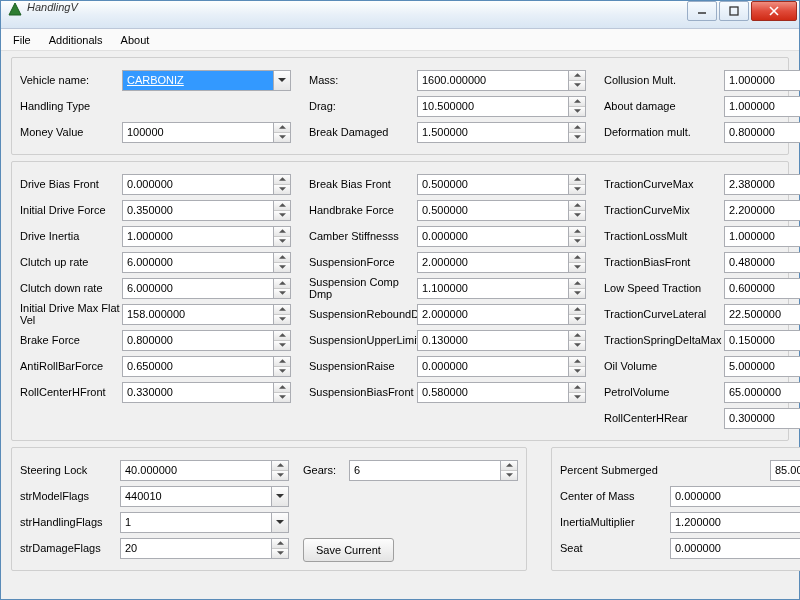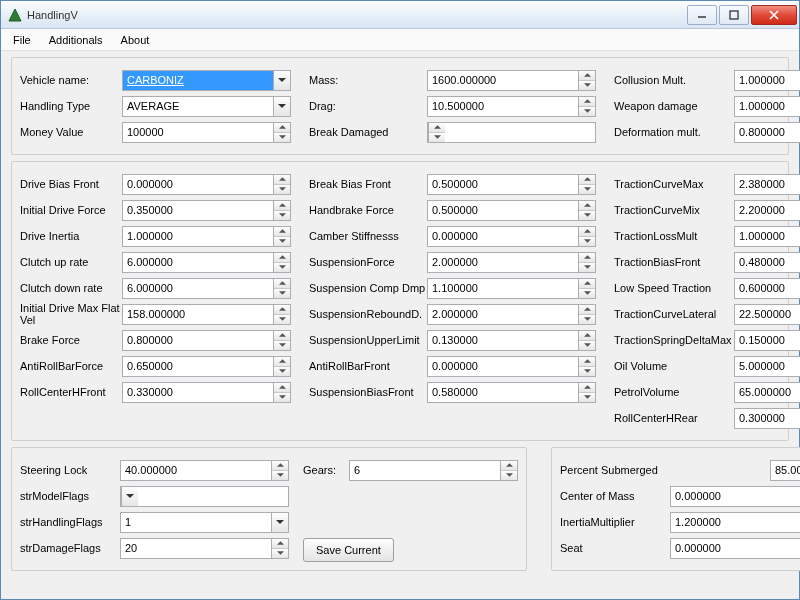--- a/index.html
+++ b/index.html
@@ -1,35 +1,35 @@
 <!DOCTYPE html>
 <html><head>
 <meta charset="utf-8">
 <style>
 * { box-sizing: border-box; font-family: "Segoe UI", Tahoma, sans-serif; font-size: 11px; }
 body { margin: 0; padding: 0; background: #fff; }
 .window { width: 800px; height: 600px; border: 1px solid #5a8bb8; background: #f0f0f0; }
-.titlebar { height: 28px; background: linear-gradient(#fdfefe,#e8f0f8,#d9e6f3); display: flex; align-items: center; padding: 0 2px 0 6px; border-bottom: 1px solid #bcc7d8; }
+.titlebar { height: 28px; background: linear-gradient(#fdfefe,#e8f0f8,#d9e6f3); display: flex; padding: 0 2px 0 6px; border-bottom: 1px solid #bcc7d8; font-style: italic; }
 .titlebar .ticon { width: 16px; height: 16px; margin-right: 4px; display:flex; align-items:center; justify-content:center; }
 .titlebar .ttitle { flex: 1; color: #333; }
 .tbtns { display: flex; gap: 0; }
 .tbtn { width: 30px; height: 20px; border: 1px solid #9aaec7; border-radius: 2px; margin-left: 2px; display:flex; align-items:center; justify-content:center; background: linear-gradient(#f7fbff,#dfeaf6); cursor:pointer; }
 .tbtn.close { width: 46px; background: linear-gradient(#f08e80,#e04b3a,#cf2a15); border-color:#a02b1e; color:#fff; }
 .menubar { height: 22px; background: #fafafa; display:flex; align-items:center; padding: 0 12px; gap: 18px; border-bottom: 1px solid #e0e0e0; }
 .menubar span { cursor:pointer; }
 .client { padding: 6px 10px 8px 10px; }
 .group { border: 1px solid #cfcfcf; border-radius: 2px; padding: 8px 8px; background: #f0f0f0; margin-bottom: 6px; }
 .cols { display:flex; gap: 18px; }
 .col { flex:1; }
 .bottomcols { display:flex; gap:24px; }
 .bottomcols .group:nth-child(1){ flex: 0 0 400px; }
 .bottomcols .group:nth-child(2){ flex: 1; }
 .field { display:flex; align-items:center; margin: 2px 0; height: 24px; }
 .field label { width: 102px; }
-.col.mid .field label { width: 118px; }
+.col.mid .field label { width: 108px; }
 .col.right .field label { width: 120px; }
 .bottom .field label { width: 100px; }
 .bottom2 .field label { width: 110px; }
 .spin { display:flex; border:1px solid #abadb3; background:#fff; height: 21px; flex:1; }
 .spin input { border:0; outline:0; flex:1; padding: 8px 4px; font-size:11px; }
 .sbtns { width: 17px; display:flex; flex-direction:column; border-left:1px solid #abadb3; }
 .sb { flex:1; display:flex; align-items:center; justify-content:center; background: linear-gradient(#fdfdfd,#e6e6e6); cursor:pointer; }
 .sb:first-child { border-bottom:1px solid #c9c9c9; }
 .sb svg { width:7px; height:4px; }
 .combo { display:flex; border:1px solid #abadb3; background:#fff; height:21px; flex:1; }
@@ -87,28 +87,20 @@
                 <input value="CARBONIZ" style="">
                 <div class="cbtn">
                   <svg viewBox="0 0 8 4" width="8" height="4">
                     <polygon points="0,0 8,0 4,4" fill="#333"></polygon>
                   </svg>
                 </div>
               </div>
             </div>
           <div class="field">
               <label>Handling Type</label>
-              <div class="combo">
-                <input value="AVERAGE" style="">
-                <div class="cbtn">
-                  <svg viewBox="0 0 8 4" width="8" height="4">
-                    <polygon points="0,0 8,0 4,4" fill="#333"></polygon>
-                  </svg>
-                </div>
-              </div>
             </div>
           <div class="field">
               <label>Money Value</label>
               <div class="spin">
                 <input value="100000" style="">
                 <div class="sbtns">
                   <div class="sb">
                     <svg viewBox="0 0 8 4">
                       <polygon points="4,0 8,4 0,4" fill="#555"></polygon>
                     </svg>
@@ -155,20 +147,21 @@
                     <svg viewBox="0 0 8 4">
                       <polygon points="0,0 8,0 4,4" fill="#555"></polygon>
                     </svg>
                   </div>
                 </div>
               </div>
             </div>
           <div class="field">
               <label>Break Damaged</label>
               <div class="spin">
+                <input value="1.500000" style="">
                 <div class="sbtns">
                   <div class="sb">
                     <svg viewBox="0 0 8 4">
                       <polygon points="4,0 8,4 0,4" fill="#555"></polygon>
                     </svg>
                   </div>
                   <div class="sb">
                     <svg viewBox="0 0 8 4">
                       <polygon points="0,0 8,0 4,4" fill="#555"></polygon>
                     </svg>
@@ -178,21 +171,21 @@
             </div>
         </div>
         <div class="col right">
           <div class="field">
               <label>Collusion Mult.</label>
               <div class="spin">
                 <input value="1.000000" style="">
               </div>
             </div>
           <div class="field">
-              <label>Weapon damage</label>
+              <label>About damage</label>
               <div class="spin">
                 <input value="1.000000" style="">
               </div>
             </div>
           <div class="field">
               <label>Deformation mult.</label>
               <div class="spin">
                 <input value="0.800000" style="">
               </div>
             </div>
@@ -487,21 +480,21 @@
                   </div>
                   <div class="sb">
                     <svg viewBox="0 0 8 4">
                       <polygon points="0,0 8,0 4,4" fill="#555"></polygon>
                     </svg>
                   </div>
                 </div>
               </div>
             </div>
             <div class="field">
-              <label>AntiRollBarFront</label>
+              <label>SuspensionRaise</label>
               <div class="spin">
                 <input value="0.000000" style="">
                 <div class="sbtns">
                   <div class="sb">
                     <svg viewBox="0 0 8 4">
                       <polygon points="4,0 8,4 0,4" fill="#555"></polygon>
                     </svg>
                   </div>
                   <div class="sb">
                     <svg viewBox="0 0 8 4">
@@ -613,20 +606,21 @@
                       <svg viewBox="0 0 8 4">
                         <polygon points="0,0 8,0 4,4" fill="#555"></polygon>
                       </svg>
                     </div>
                   </div>
                 </div>
               </div>
             <div class="field">
                 <label>strModelFlags</label>
                 <div class="combo">
+                  <input value="440010" style="">
                   <div class="cbtn">
                     <svg viewBox="0 0 8 4" width="8" height="4">
                       <polygon points="0,0 8,0 4,4" fill="#333"></polygon>
                     </svg>
                   </div>
                 </div>
               </div>
             <div class="field">
                 <label>strHandlingFlags</label>
                 <div class="combo">

